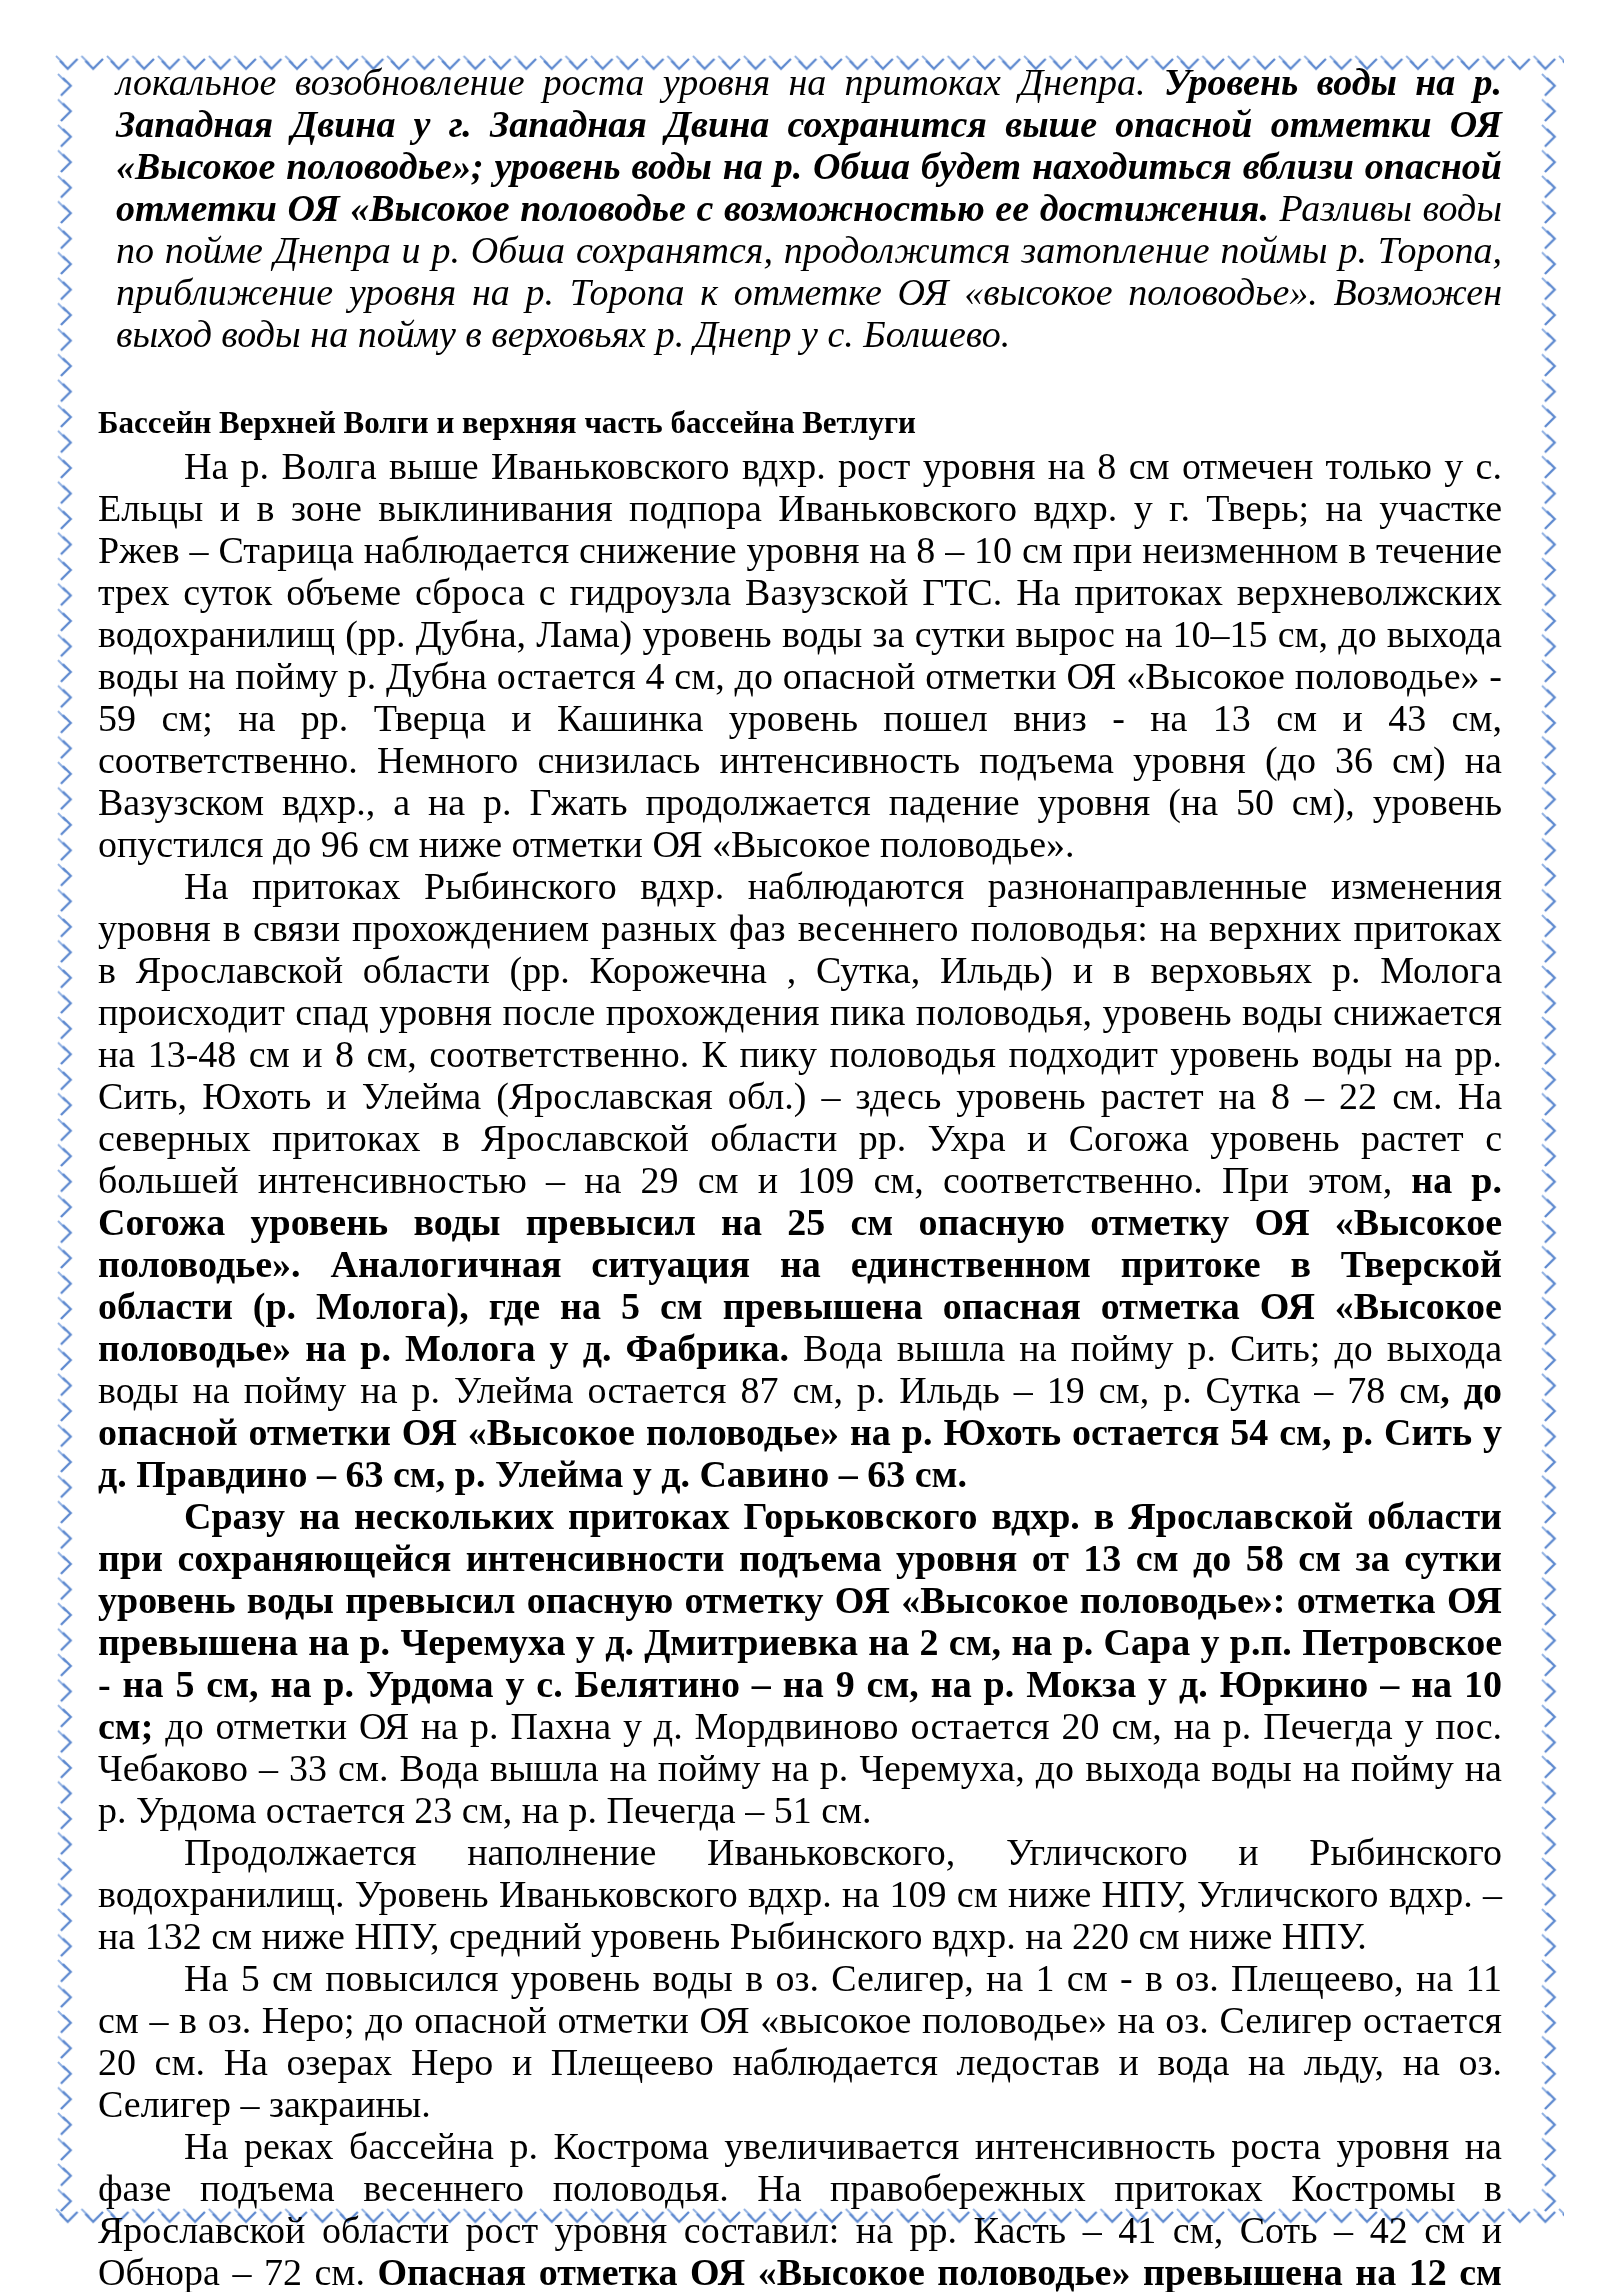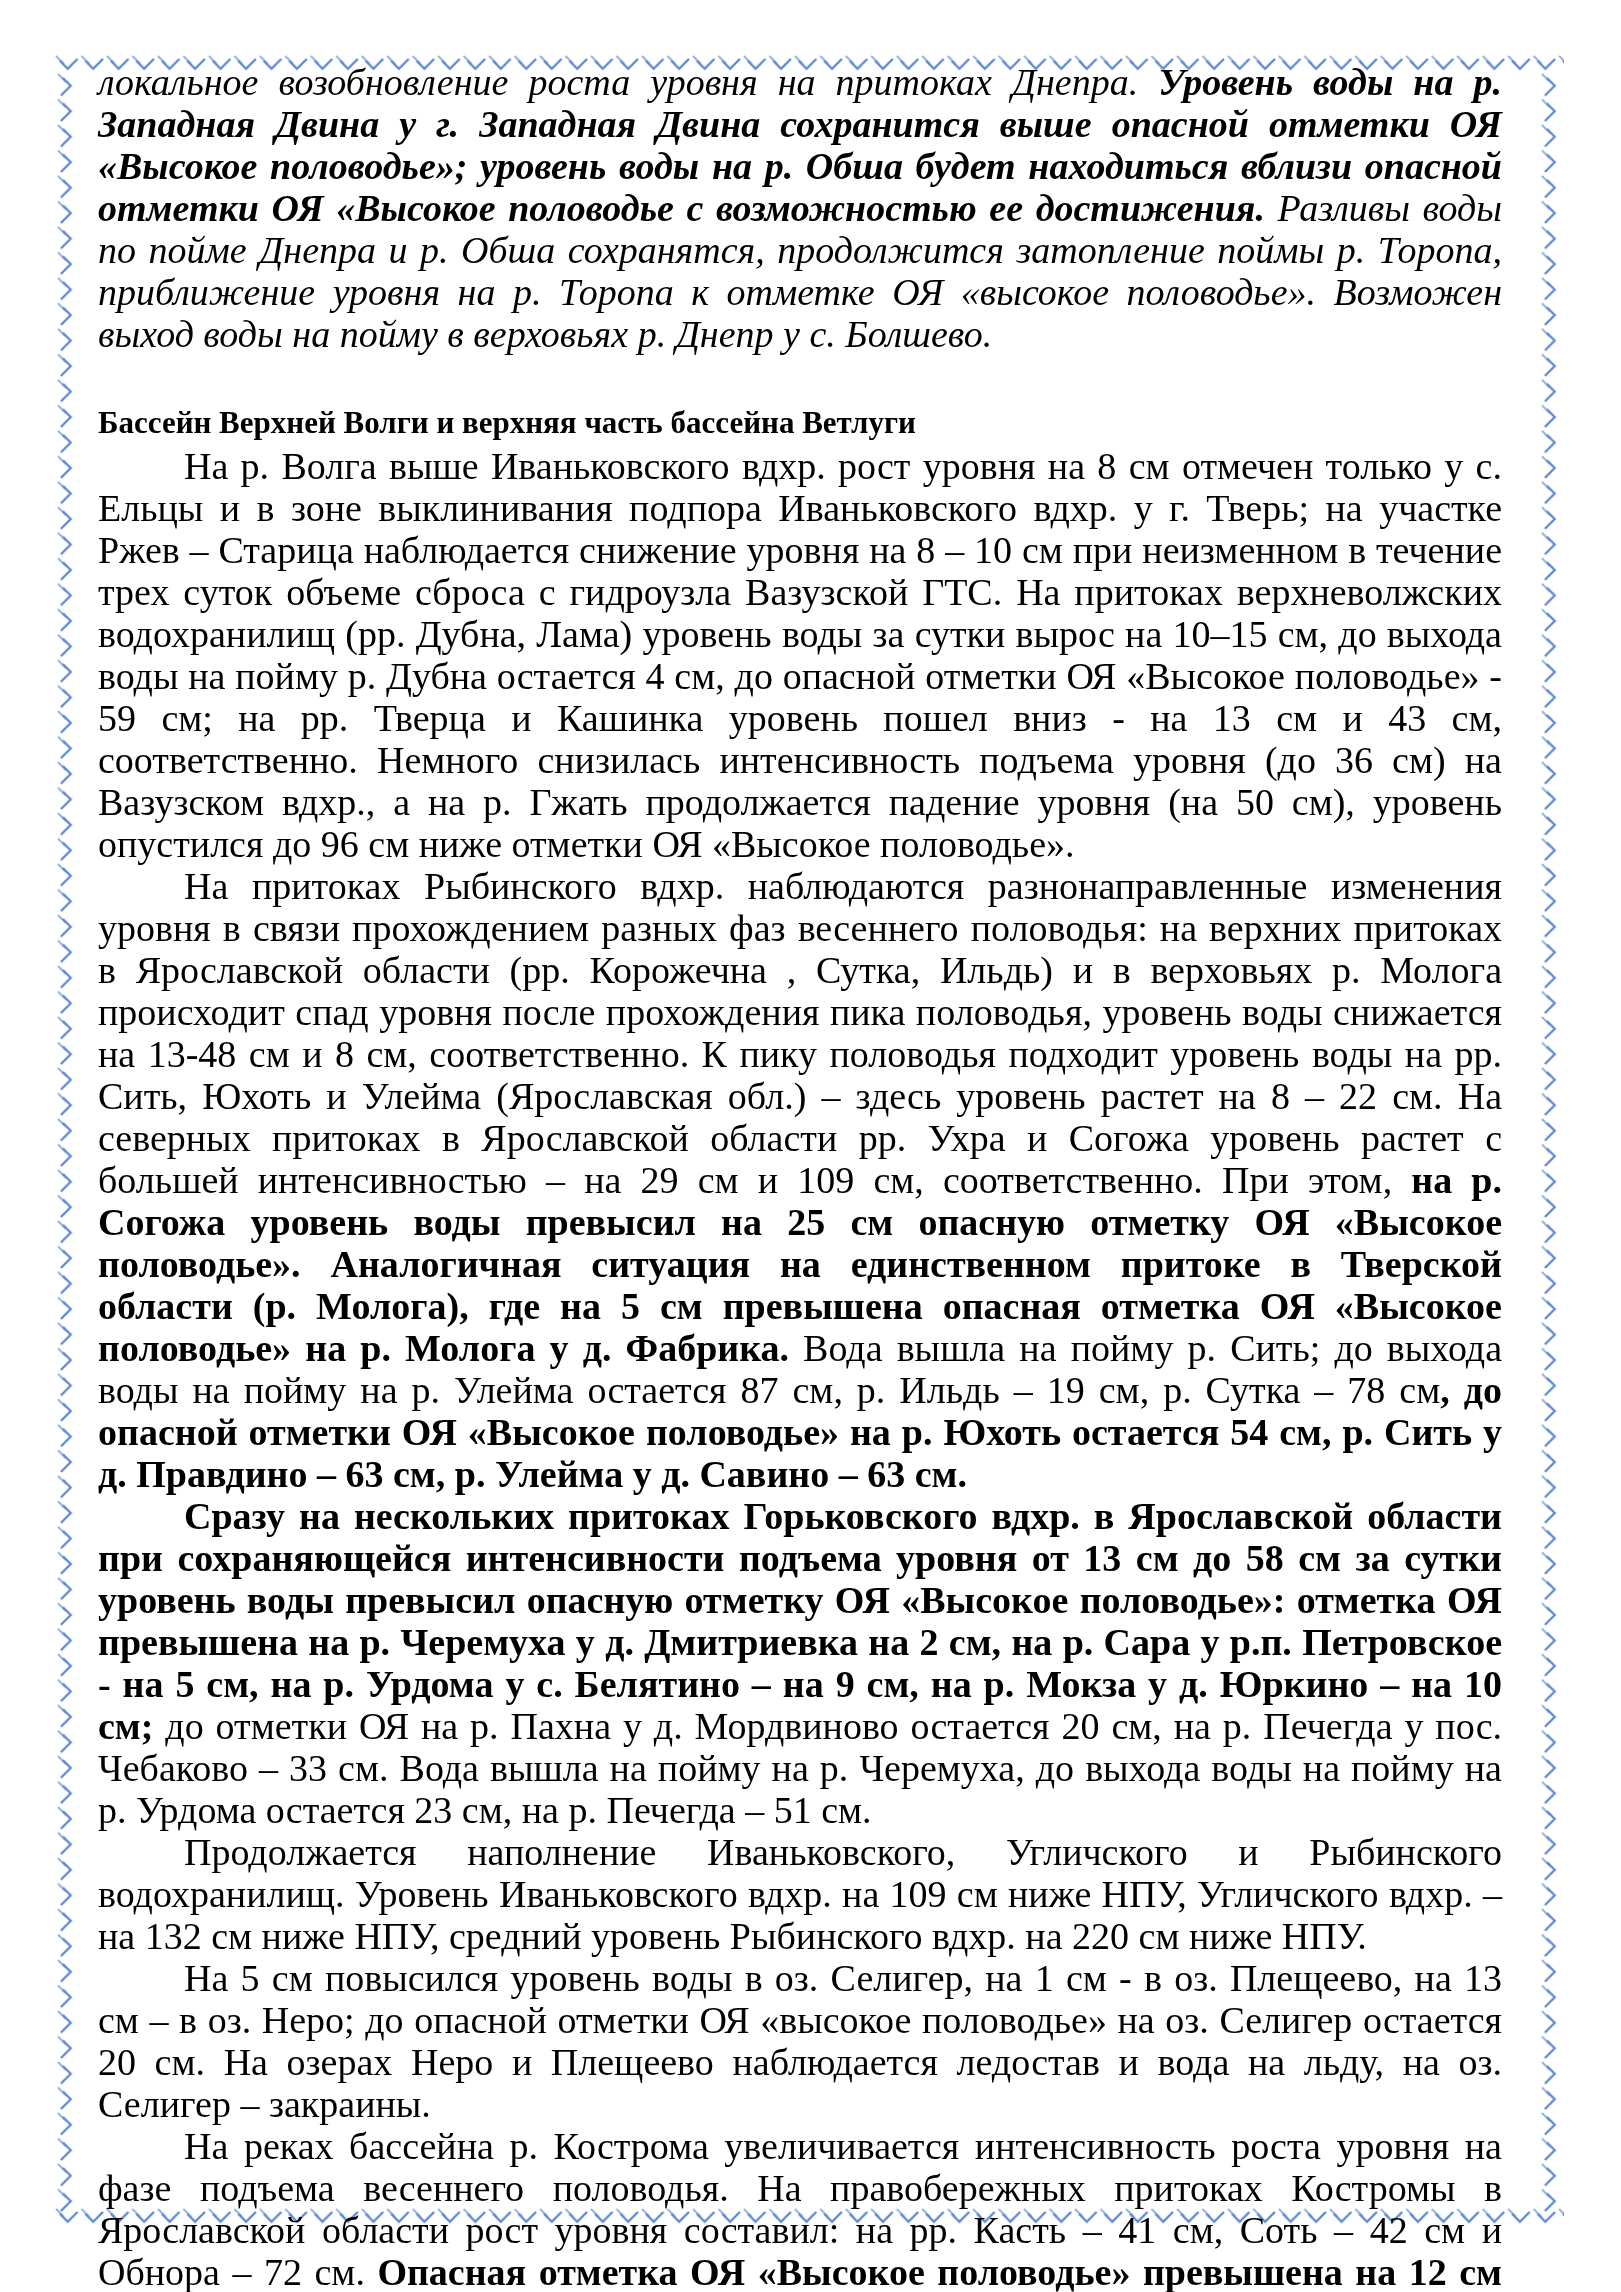--- a/index.html
+++ b/index.html
@@ -21,21 +21,21 @@
     position: absolute;
     left: 98px; top: 61px;
     width: 1404px;
     color: #000000;
     font-size: 38px;
     line-height: 42px;
     text-align: justify;
   }
   .doc-paragraph { margin: 0; }
   .doc-paragraph.indent { text-indent: 86px; }
-  .doc-paragraph.italic { font-style: italic; }
+  .doc-paragraph.italic { font-style: italic; margin-left: 18px; }
   .run.bold { font-weight: bold; }
   .doc-heading {
     font-size: 31px;
     font-weight: bold;
     margin: 45px 0 0 0;
     text-align: left;
     text-indent: 0;
     line-height: 45px;
   }
 </style>
@@ -81,16 +81,16 @@
   </svg>
 </div>
 
 <div class="doc-body" style="color: rgb(0, 0, 0);">
     <p class="doc-paragraph italic"><span class="run">локальное возобновление роста уровня на притоках Днепра. </span><span class="run bold">Уровень воды на р. Западная Двина у г. Западная Двина сохранится выше опасной отметки ОЯ «Высокое половодье»; уровень воды на р. Обша будет находиться вблизи опасной отметки ОЯ «Высокое половодье с возможностью ее достижения. </span><span class="run"> Разливы воды по пойме Днепра и р. Обша сохранятся, продолжится затопление поймы р. Торопа, приближение уровня на р. Торопа к отметке ОЯ «высокое половодье». Возможен выход воды на пойму в верховьях р. Днепр у с. Болшево.</span></p>
     <h2 class="doc-heading">Бассейн Верхней Волги и верхняя часть бассейна Ветлуги</h2>
     <p class="doc-paragraph indent"><span class="run">На р. Волга выше Иваньковского вдхр. рост уровня на 8 см отмечен только у с. Ельцы и в зоне выклинивания подпора Иваньковского вдхр. у г. Тверь; на участке Ржев – Старица наблюдается снижение уровня на 8 – 10 см при неизменном в течение трех суток объеме сброса с гидроузла Вазузской ГТС.  На притоках верхневолжских водохранилищ (рр. Дубна, Лама) уровень воды за сутки вырос на 10–15 см, до выхода воды на пойму р. Дубна остается 4 см, до опасной отметки ОЯ «Высокое половодье» - 59 см; на рр. Тверца и Кашинка уровень пошел вниз - на 13 см и 43 см, соответственно. Немного снизилась интенсивность подъема уровня (до 36 см) на Вазузском вдхр., а на р. Гжать продолжается падение уровня (на 50 см),  уровень опустился до 96 см ниже отметки ОЯ «Высокое половодье».</span></p>
     <p class="doc-paragraph indent"><span class="run">На притоках Рыбинского вдхр. наблюдаются разнонаправленные изменения уровня в связи прохождением разных фаз весеннего половодья: на верхних притоках в Ярославской области (рр. Корожечна , Сутка, Ильдь) и в верховьях р. Молога  происходит спад уровня после прохождения пика половодья, уровень воды снижается на 13-48 см и 8 см, соответственно. К пику половодья подходит уровень воды на рр. Сить, Юхоть и Улейма (Ярославская обл.) – здесь уровень растет на 8 – 22 см. На северных притоках в Ярославской области рр. Ухра и Согожа уровень растет с большей интенсивностью – на 29 см и 109 см, соответственно. При этом, </span><span class="run bold">на р. Согожа уровень воды превысил на 25 см опасную отметку ОЯ «Высокое половодье». Аналогичная ситуация на единственном притоке в Тверской области (р. Молога), где на 5 см превышена опасная отметка ОЯ «Высокое половодье» на р. Молога у д. Фабрика. </span><span class="run">Вода вышла на пойму р. Сить; до выхода воды на пойму на р. Улейма остается 87 см, р. Ильдь – 19 см, р. Сутка – 78 см</span><span class="run bold">, до опасной отметки ОЯ «Высокое половодье» на р. Юхоть остается 54 см, р. Сить у д. Правдино – 63 см, р. Улейма у д. Савино – 63 см.</span></p>
     <p class="doc-paragraph indent"><span class="run bold">Сразу на нескольких притоках Горьковского вдхр. в Ярославской области при сохраняющейся интенсивности подъема уровня от 13 см до 58 см за сутки уровень воды превысил опасную отметку ОЯ «Высокое половодье»: отметка ОЯ превышена на р. Черемуха у д. Дмитриевка на 2 см, на р. Сара у р.п. Петровское - на 5 см, на р. Урдома у с. Белятино – на 9 см, на р. Мокза у д. Юркино – на 10 см; </span><span class="run">до отметки ОЯ на р. Пахна у д. Мордвиново остается 20 см, на р. Печегда у пос. Чебаково – 33 см. Вода вышла на пойму на р. Черемуха, до выхода воды на пойму на р. Урдома остается 23 см, на р. Печегда – 51 см.</span></p>
     <p class="doc-paragraph indent"><span class="run">Продолжается наполнение Иваньковского, Угличского и Рыбинского водохранилищ. Уровень Иваньковского вдхр. на 109 см ниже НПУ, Угличского вдхр. – на 132 см ниже НПУ, средний уровень Рыбинского вдхр. на 220 см ниже НПУ.</span></p>
-    <p class="doc-paragraph indent"><span class="run"> На 5 см повысился уровень воды в оз. Селигер, на 1 см - в оз. Плещеево, на 13 см – в оз. Неро; до опасной отметки ОЯ «высокое половодье» на оз. Селигер остается 20 см. На озерах Неро и Плещеево наблюдается ледостав и вода на льду, на оз. Селигер – закраины.</span></p>
+    <p class="doc-paragraph indent"><span class="run"> На 5 см повысился уровень воды в оз. Селигер, на 1 см - в оз. Плещеево, на 11 см – в оз. Неро; до опасной отметки ОЯ «высокое половодье» на оз. Селигер остается 20 см. На озерах Неро и Плещеево наблюдается ледостав и вода на льду, на оз. Селигер – закраины.</span></p>
     <p class="doc-paragraph indent"><span class="run">На реках бассейна р. Кострома увеличивается интенсивность роста уровня на фазе подъема весеннего половодья. На правобережных притоках Костромы в Ярославской области рост уровня составил: на рр. Касть – 41 см, Соть – 42 см и Обнора – 72 см. </span><span class="run bold">Опасная отметка ОЯ «Высокое половодье» превышена на 12 см на р. Касть у д. Рылово, до отметки ОЯ на р. Соть у д. Верхний Жар остается 2 см. </span></p>
   </div>
 
 
 </body></html>

